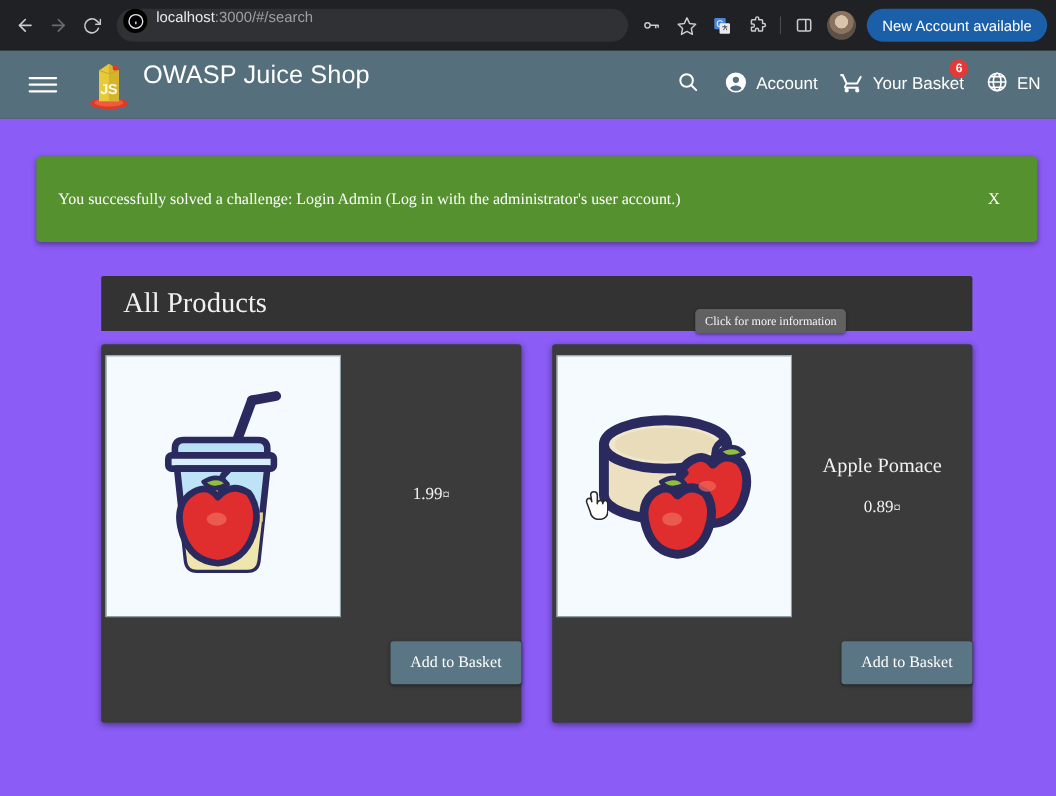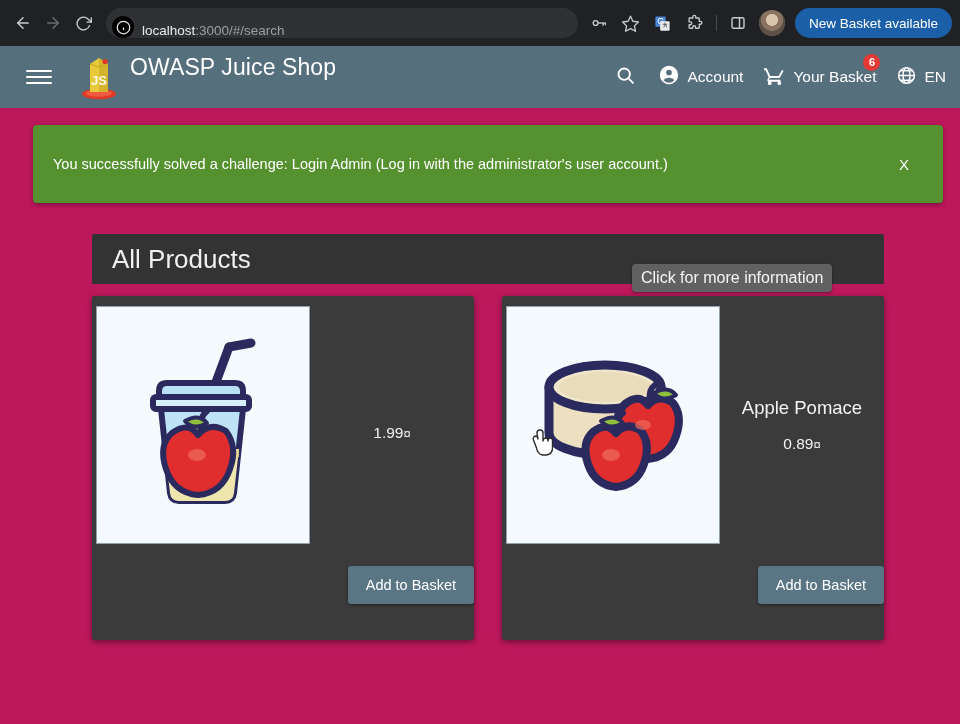--- a/index.html
+++ b/index.html
@@ -20,21 +20,21 @@
     width: 30px; height: 30px; flex: 0 0 30px;
     display: flex; align-items: center; justify-content: center;
     color: #c8cacd; border-radius: 50%;
   }
   .nav-btn.disabled { color: #6a6d70; }
   .nav-btn svg { display: block; }
 
   .omnibox {
     flex: 1 1 auto; height: 30px;
     background: #2f3134; border-radius: 16px;
-    display: flex; align-items: flex-end;
+    display: flex; align-items: flex-start;
     margin: 0 6px 0 8px; padding: 0 10px 0 6px;
     min-width: 0; max-width: 560px;
   }
   .site-info {
     width: 22px; height: 22px; flex: 0 0 22px;
     border-radius: 50%; background: #000;
     display: flex; align-items: center; justify-content: center;
     color: #e8eaed; margin-right: 8px;
   }
   .url-text {
@@ -107,21 +107,21 @@
     position: absolute; top: 8px; right: 6px;
     background: #e53935; color: #fff;
     min-width: 17px; height: 17px; border-radius: 9px;
     font-size: 11px; font-weight: bold;
     display: flex; align-items: center; justify-content: center;
     padding: 0 4px; line-height: 1;
   }
   .lang { padding-right: 0; }
 
   
-  .page { width: 960px; height: 616px; background: #be185d; padding-top: 17px; }
+  .page { width: 960px; height: 616px; background: #8b5cf6; padding-top: 34px; font-family: Liberation Serif, serif; }
 
   .snackbar {
     margin: 0 33px; width: 910px; min-height: 78px;
     background: #55912f; color: #fff;
     border-radius: 4px;
     display: flex; align-items: center;
     padding: 0 22px 0 20px;
     box-shadow: 0 2px 5px rgba(0,0,0,.35);
   }
   .snackbar-text { font-size: 14.5px; flex: 1 1 auto; }
@@ -170,21 +170,21 @@
     background: #5a7684; color: #fff;
     border: none; border-radius: 3px;
     font-size: 14.5px; font-family: inherit;
     padding: 11px 18px; cursor: pointer;
     box-shadow: 0 1px 3px rgba(0,0,0,.4);
   }
 
   .tooltip {
     position: absolute; top: -32px; left: 130px;
     background: #616161; color: #f5f5f5;
-    font-size: 16px; border-radius: 4px;
+    font-size: 11px; border-radius: 4px;
     padding: 5px 9px; white-space: nowrap;
     box-shadow: 0 1px 3px rgba(0,0,0,.4);
   }
 
   .cursor { position: absolute; left: 22px; top: 122px; pointer-events: none; }
 </style>
 </head>
 <body>
 
 <div class="browser-bar">
@@ -254,21 +254,21 @@
     <div class="ext-sep"></div>
     <div class="chrome-icon">
       <svg width="18" height="18" viewBox="0 0 24 24" fill="none" stroke="currentColor" stroke-width="1.9">
           <rect x="4" y="5" width="16" height="14" rx="2"></rect>
           <line x1="14" y1="5" x2="14" y2="19"></line>
         </svg>
     </div>
     <div class="avatar">
         <div class="face"></div>
       </div>
-    <div class="chrome-pill">New Basket available</div>
+    <div class="chrome-pill">New Account available</div>
   </div>
 </div>
 
 <div class="app-toolbar">
   <div class="hamburger">
     <span></span>
       <span></span>
       <span></span>
   </div>
 

